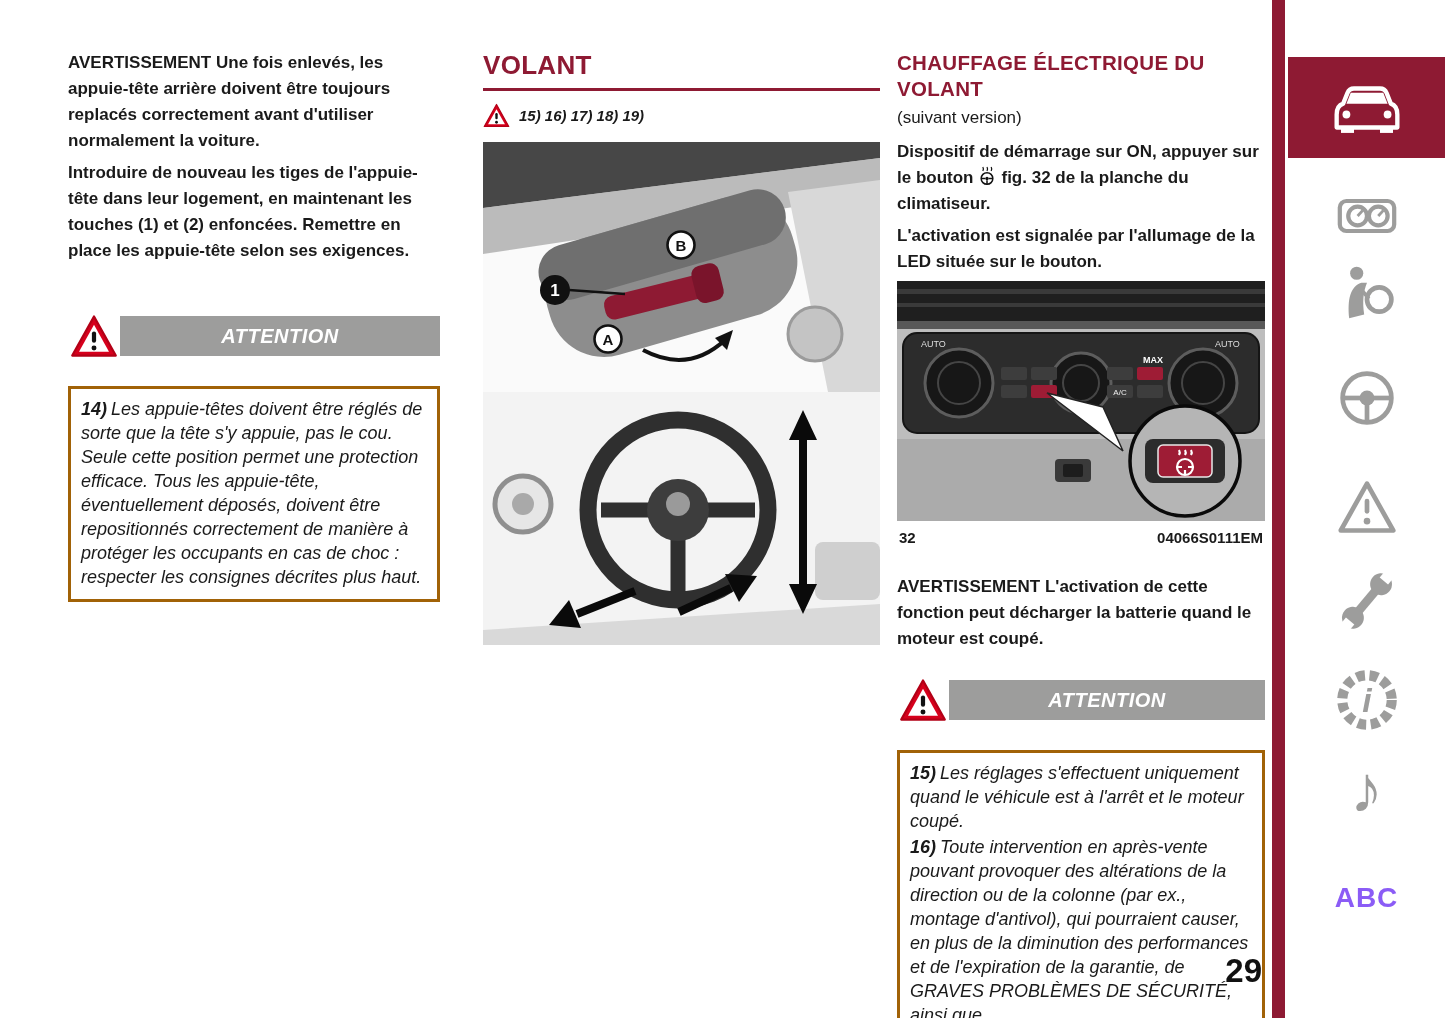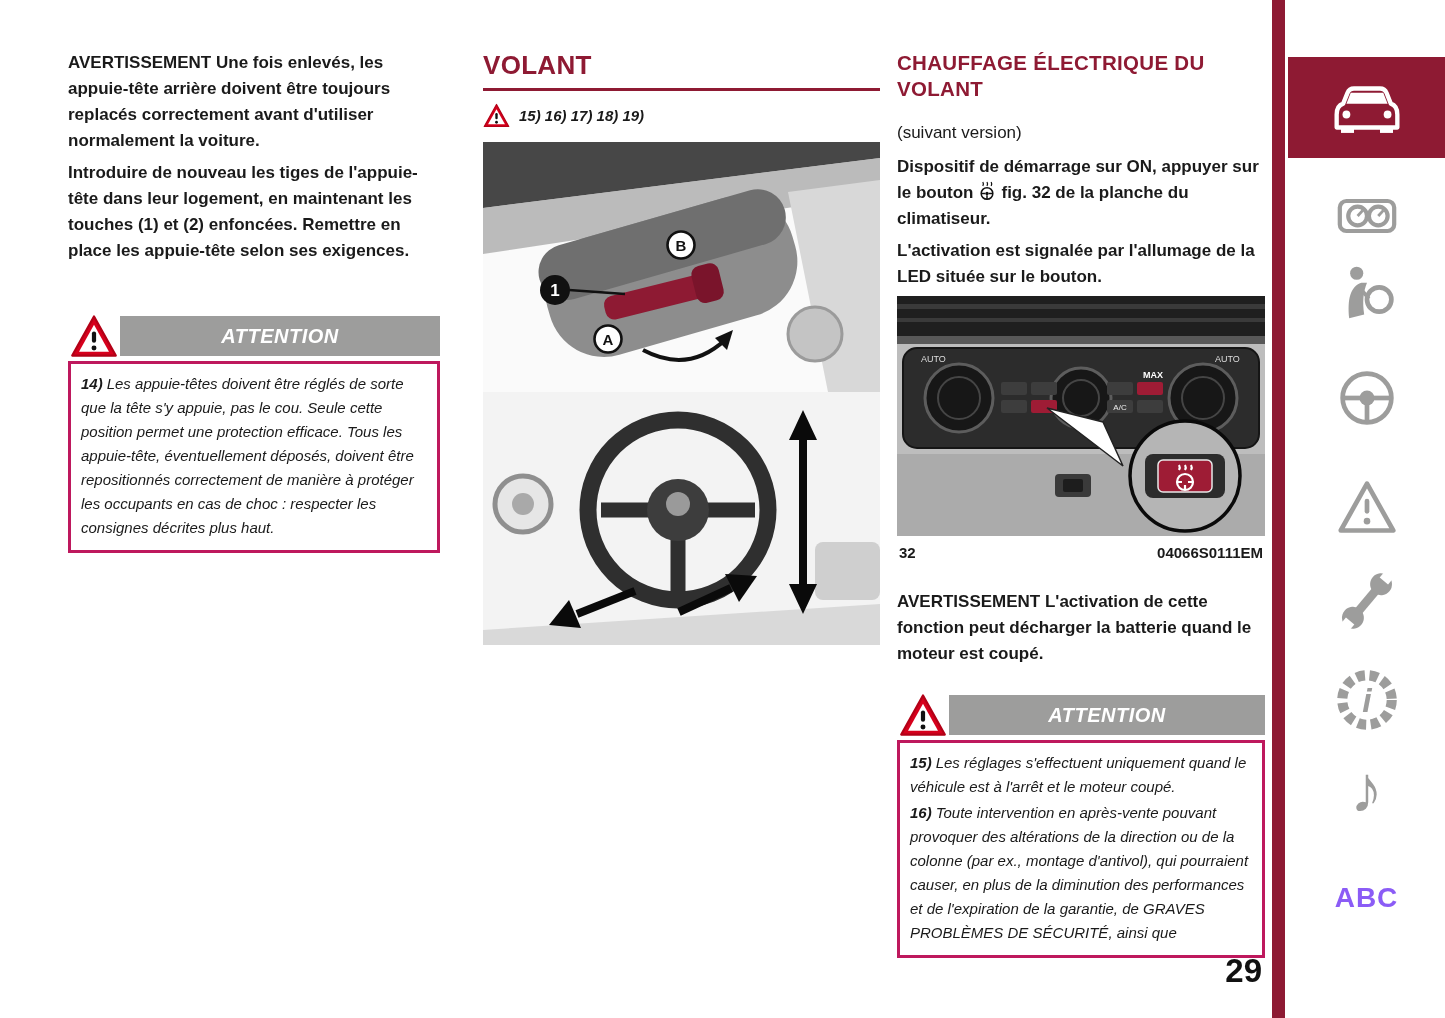--- a/index.html
+++ b/index.html
@@ -18,42 +18,42 @@
   .col1 { left:68px;  width:372px; }
   .col2 { left:483px; width:397px; }
   .col3 { left:897px; width:368px; }
 
   .body-text { font-size:17px; line-height:26px; margin-bottom:6px;font-weight:bold; }
 
   
   .section-title { color:#8e1a33; font-size:26px; font-weight:bold; letter-spacing:.3px; }
   .title-rule    { height:3px; background:#8e1a33; margin-top:7px; margin-bottom:12px; }
   .sub-title     { color:#8e1a33; font-size:21px; font-weight:bold; margin-bottom:8px; }
-  .col3 .section-title { font-size:20.5px; line-height:26px; margin-bottom:18px; }
+  .col3 .section-title { font-size:20.5px; line-height:26px; margin-bottom:3px; }
   .subtitle { font-size:17px; line-height:26px; margin-bottom:8px; }
 
   
   .warning-refs { display:flex; align-items:center; gap:9px; margin:10px 0 14px 0; }
   .warning-refs svg { width:27px; height:25px; }
   .warning-refs .refs { font-size:15px; font-weight:bold; font-style:italic; }
 
   
   .attention-row { display:flex; align-items:center; margin-top:48px; height:48px; }
   .attention-row .tri-box { width:52px; display:flex; justify-content:center; align-items:center; }
   .attention-row svg { width:48px; height:44px; }
   .attention-bar {
     flex:1; height:40px; background:#9d9d9c; color:#fff;
     font-weight:bold; font-style:italic; font-size:20px; letter-spacing:.5px;
     display:flex; align-items:center; justify-content:center;
   }
 
   
   .note-box {
-    border:3px solid #be185d; margin-top:1px; padding:8px 10px;
-    font-style:italic; font-size:15px; line-height:24px;
+    border:3px solid #a16207; margin-top:26px; padding:8px 10px;
+    font-style:italic; font-size:18px; line-height:24px;
   }
   .note-box p { margin-bottom:2px; }
   .note-ref { font-weight:bold; margin-right:4px; }
 
   
   .figure { margin-top:8px; }
   .figure svg.fig-img { display:block; width:100%; }
   .fig-caption {
     display:flex; justify-content:space-between; margin-top:8px;
     font-size:15px; font-weight:bold; padding:0 2px;

